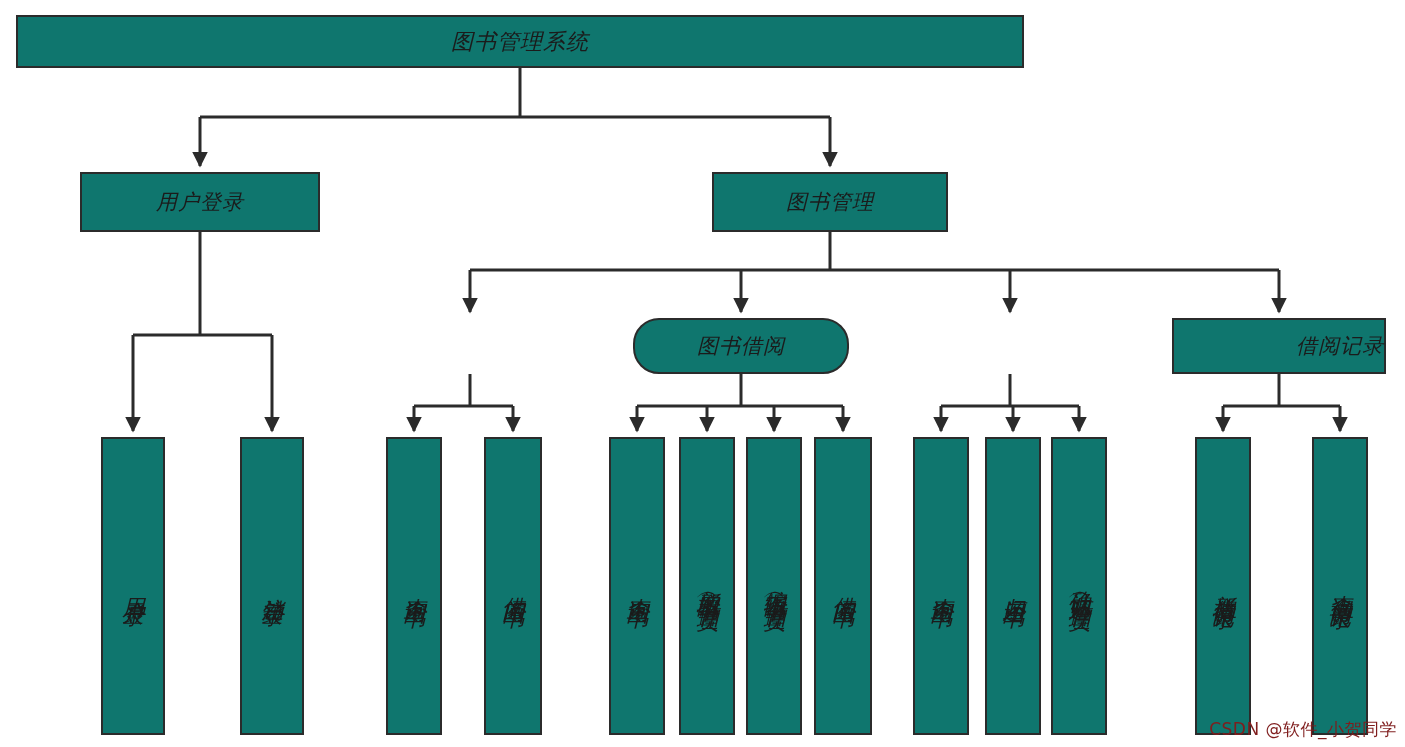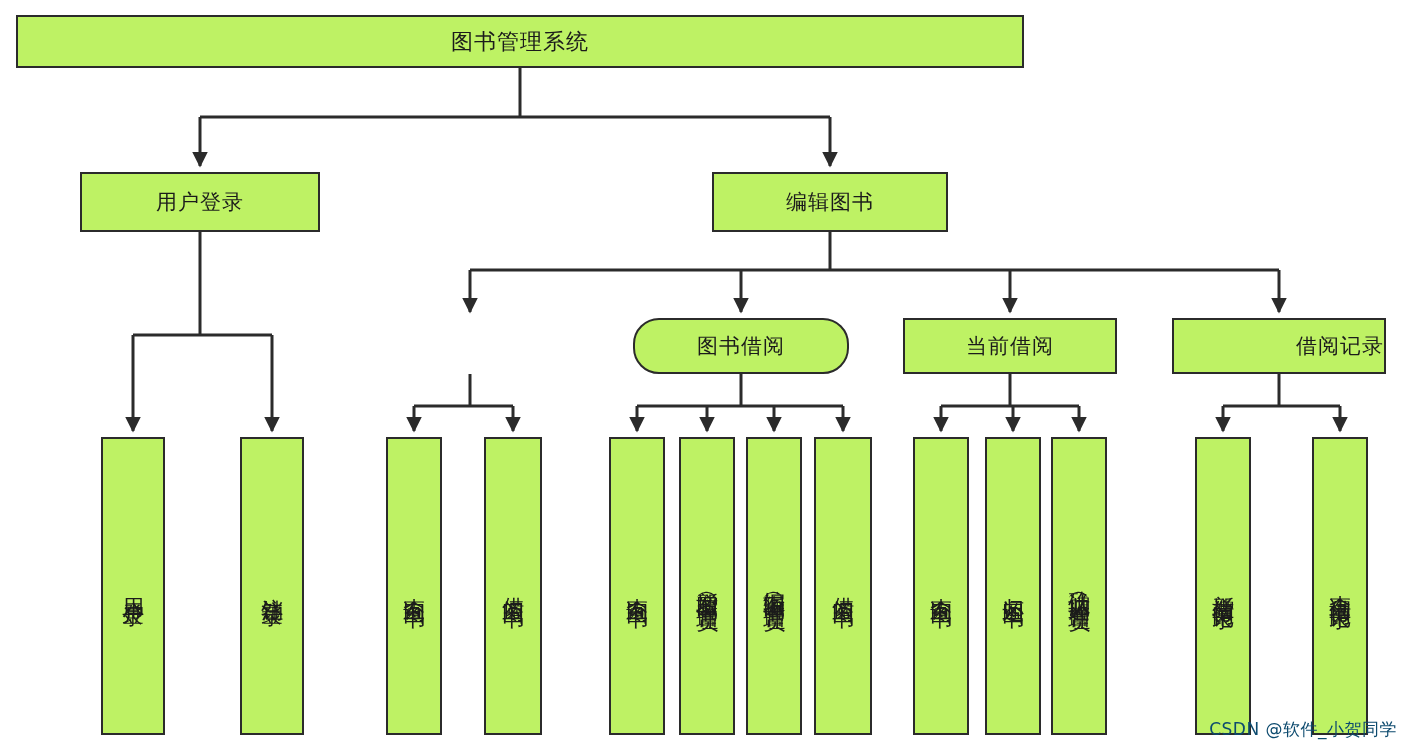--- a/index.html
+++ b/index.html
@@ -18,26 +18,27 @@
   svg#edges{
     position:absolute;
     left:0; top:0;
     width:1405px;
     height:747px;
     pointer-events:none;
   }
   .node{
     position:absolute;
     box-sizing:border-box;
-    background:#bef264;
+    background:#0f766e;
     border:2.5px solid #2b2b2b;
     display:flex;
     align-items:center;
     justify-content:center;
     z-index:3;
+    font-style:italic;
   }
   .node .label{
     font-size:21px;
     line-height:1.18;
     letter-spacing:1px;
     color:#1b1b1b;
     text-align:center;
     white-space:nowrap;
   }
   .node.root .label{font-size:22px;}
@@ -53,21 +54,21 @@
     line-height:1.30;
     letter-spacing:3px;
     white-space:nowrap;
     max-height:282px;
   }
   .watermark{
     position:absolute;
     right:8px;
     bottom:6px;
     font-size:17px;
-    color:#0c4a6e;
+    color:#7f1d1d;
     letter-spacing:0.5px;
     z-index:6;
     white-space:nowrap;
     user-select:none;
   }
 </style>
 </head>
 <body>
 
 <div id="canvas">
@@ -123,28 +124,25 @@
   </svg>
 
   <div class="node root" style="left:16px; top:15px; width:1008px; height:53px;">
     <span class="label">图书管理系统</span>
   </div>
 
   <div class="node level2" style="left:80px; top:172px; width:240px; height:60px;">
     <span class="label">用户登录</span>
   </div>
   <div class="node level2" style="left:712px; top:172px; width:236px; height:60px;">
-    <span class="label">编辑图书</span>
+    <span class="label">图书管理</span>
   </div>
 
   <div class="node level2" style="left:633px; top:318px; width:216px; height:56px;border-radius:26px;">
     <span class="label">图书借阅</span>
-  </div>
-  <div class="node level2" style="left:903px; top:318px; width:214px; height:56px;">
-    <span class="label">当前借阅</span>
   </div>
   <div class="node level2" style="left:1172px; top:318px; width:214px; height:56px;justify-content:flex-end;">
     <span class="label">借阅记录</span>
   </div>
 
   <div class="node leaf" style="left:101px; top:437px; width:64px; height:298px;">
     <span class="label">用户登录</span>
   </div>
   <div class="node leaf" style="left:240px; top:437px; width:64px; height:298px;">
     <span class="label">注销登录</span>

